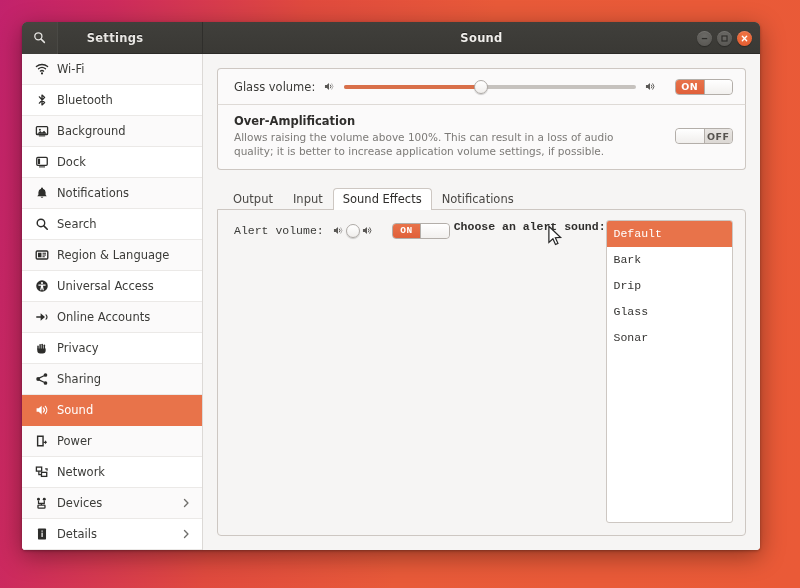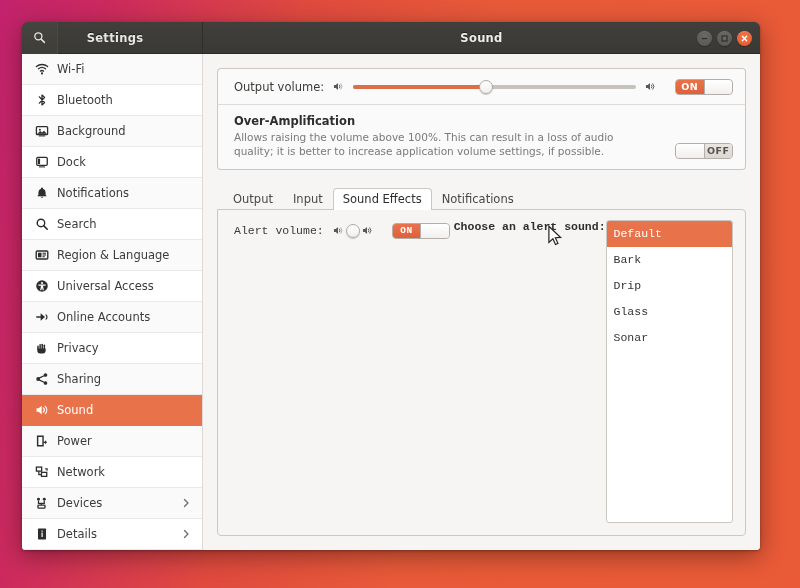--- a/index.html
+++ b/index.html
@@ -187,21 +187,21 @@
   #output-volume-panel {
     display: flex;
     align-items: center;
     height: 36px;
     padding: 0 12px 0 16px;
     border-bottom: none;
     border-radius: 4px 4px 0 0;
   }
   #overamp-panel {
     display: flex;
-    align-items: flex-end;
+    align-items: center;
     padding: 9px 12px 10px 16px;
     border-radius: 0 0 4px 4px;
     border-top: 1px solid #dedad6;
     margin-bottom: 16px;
   }
 
   .row-label {
     font-size: 11.5px;
     color: #3b3b38;
     white-space: nowrap;
@@ -620,21 +620,21 @@
         </span>
       </div>
 
     </div>
 
     <div id="content">
 
       <div>
 
         <div class="panel" id="output-volume-panel">
-          <span class="row-label">Output volume:</span>
+          <span class="row-label">Glass volume:</span>
           <span class="spk">
             <svg width="13" height="13" viewBox="0 0 16 16">
               <path d="M2.4 6.2h2.2L7.4 3.6v8.8L4.6 9.8H2.4z" fill="currentColor"></path>
               <path d="M9.2 6.2a2.6 2.6 0 0 1 0 3.6" fill="none" stroke="currentColor" stroke-width="1.2" stroke-linecap="round"></path>
               <path d="M10.9 4.6a5 5 0 0 1 0 6.8" fill="none" stroke="currentColor" stroke-width="1" stroke-linecap="round" opacity="0.55"></path>
             </svg>
           </span>
           <span class="slider">
             <span class="track"></span>
             <span class="fill" id="ov-fill" style="width: 47%;"></span>

